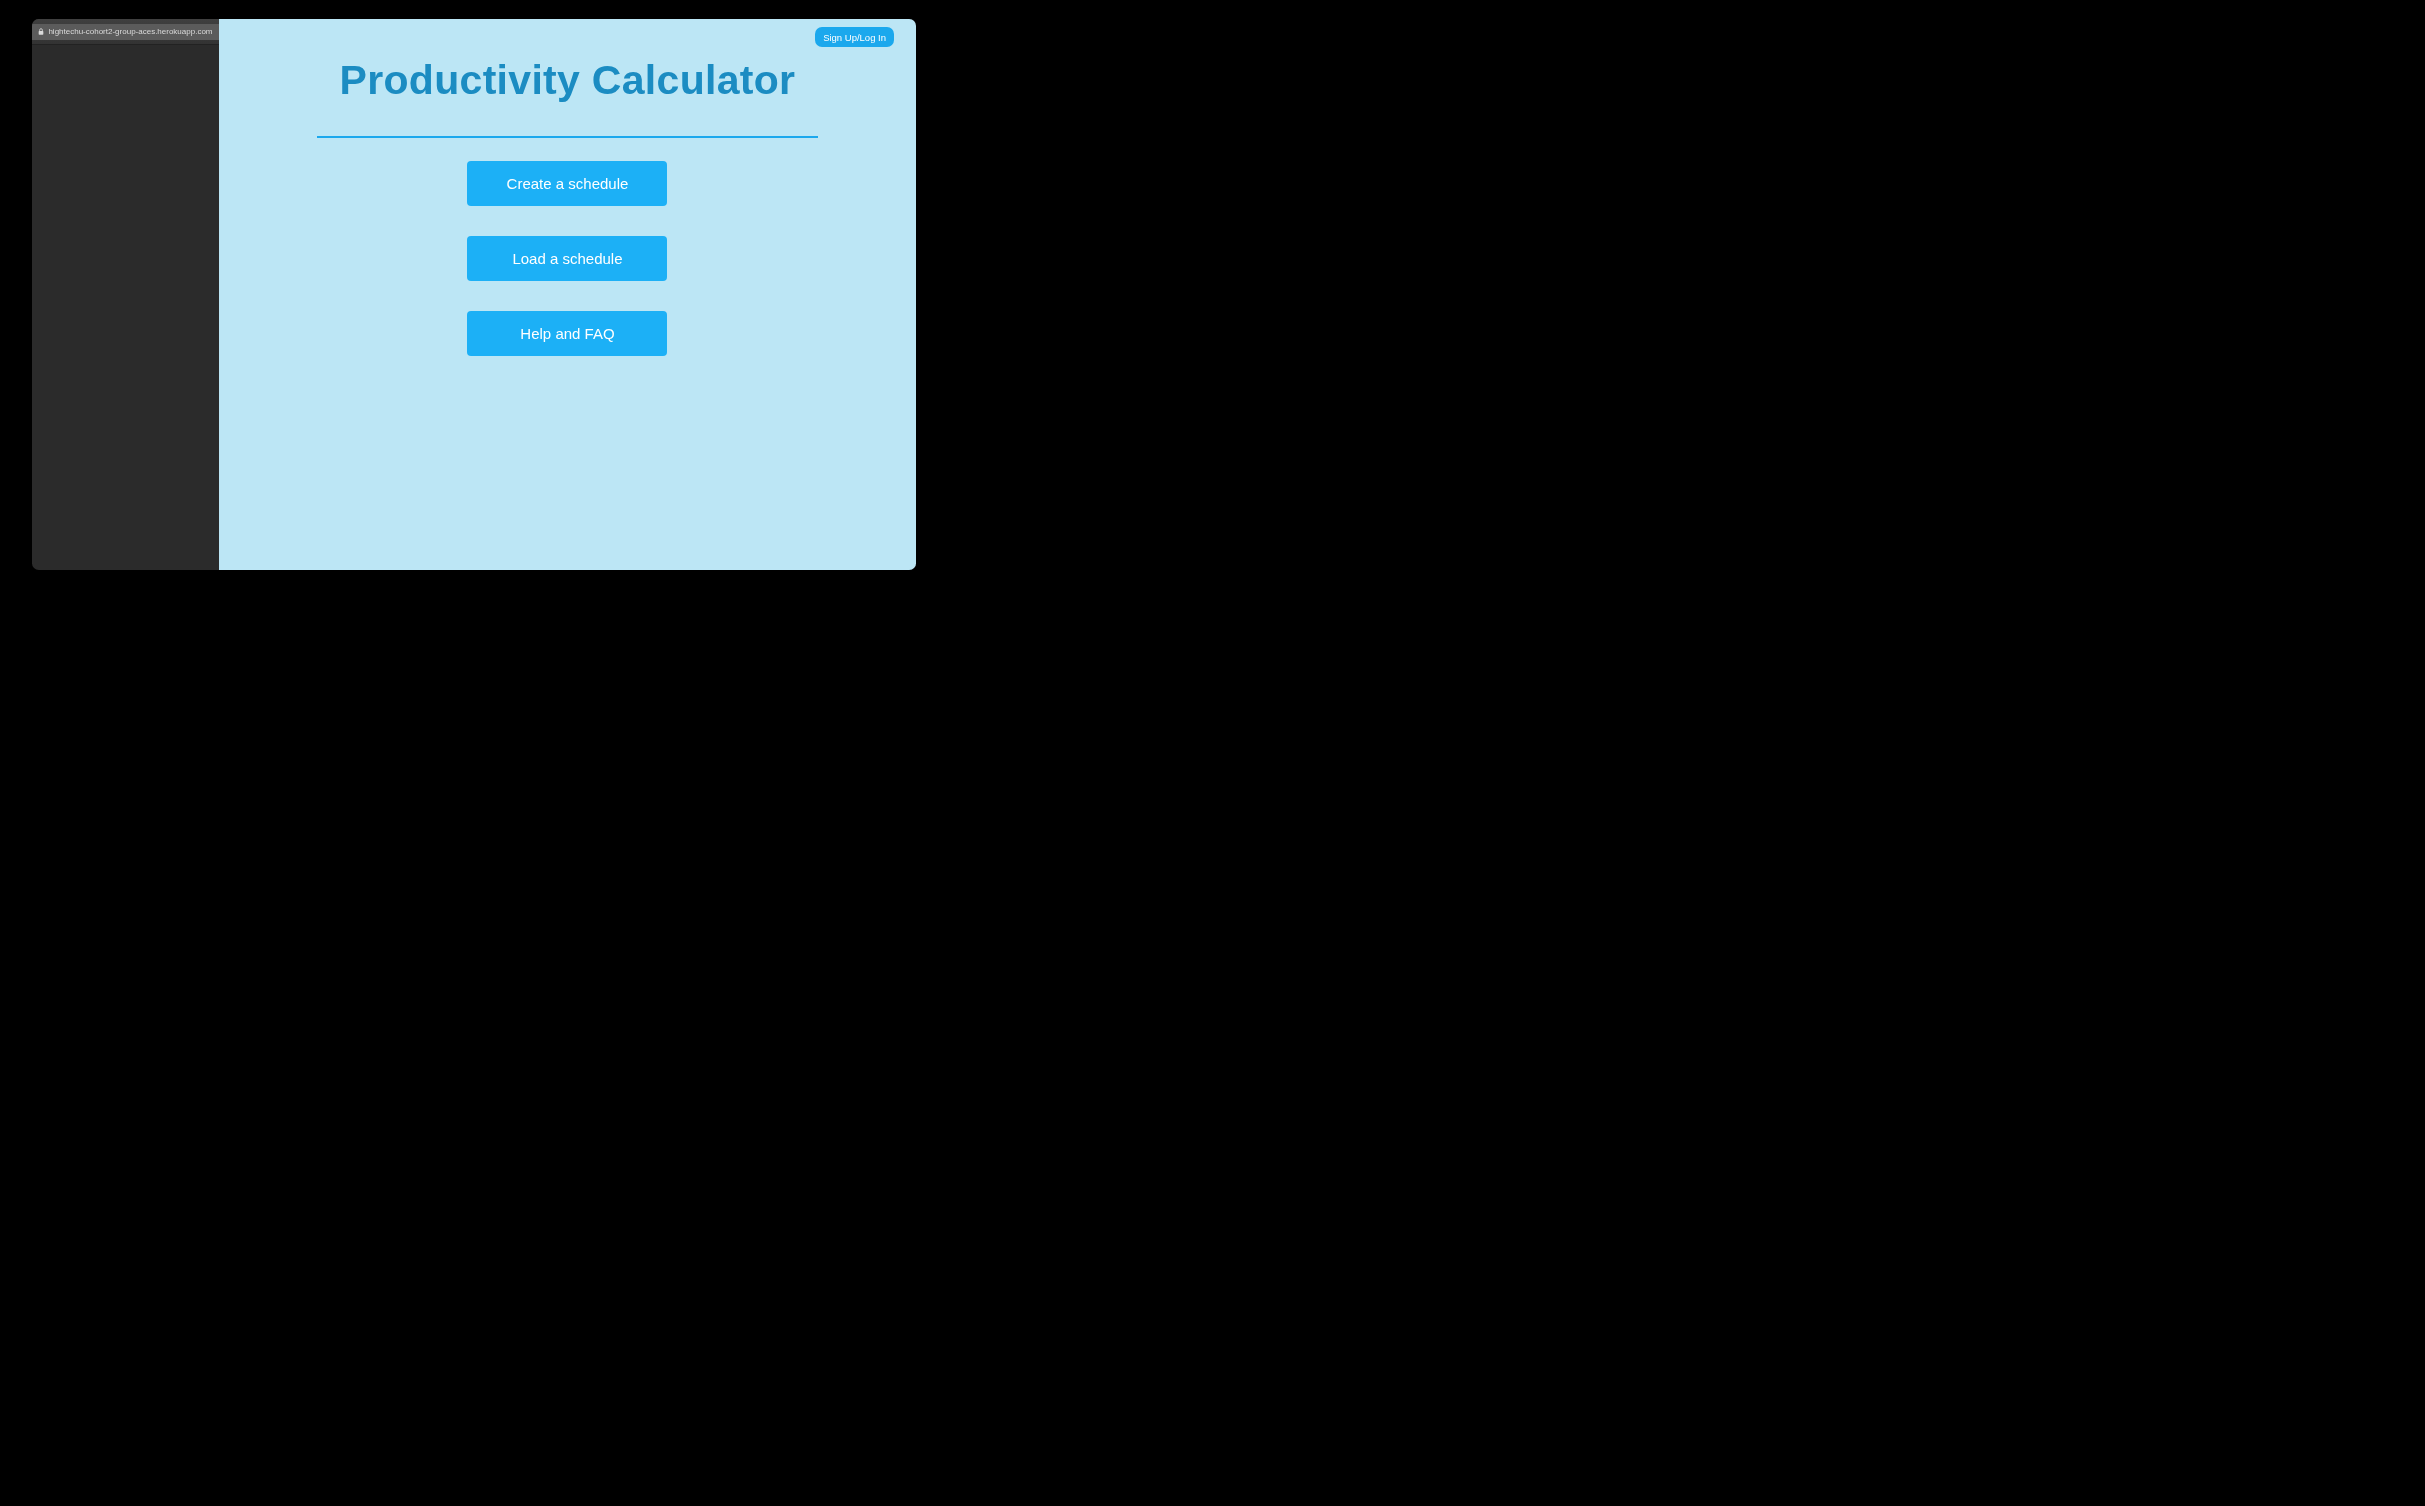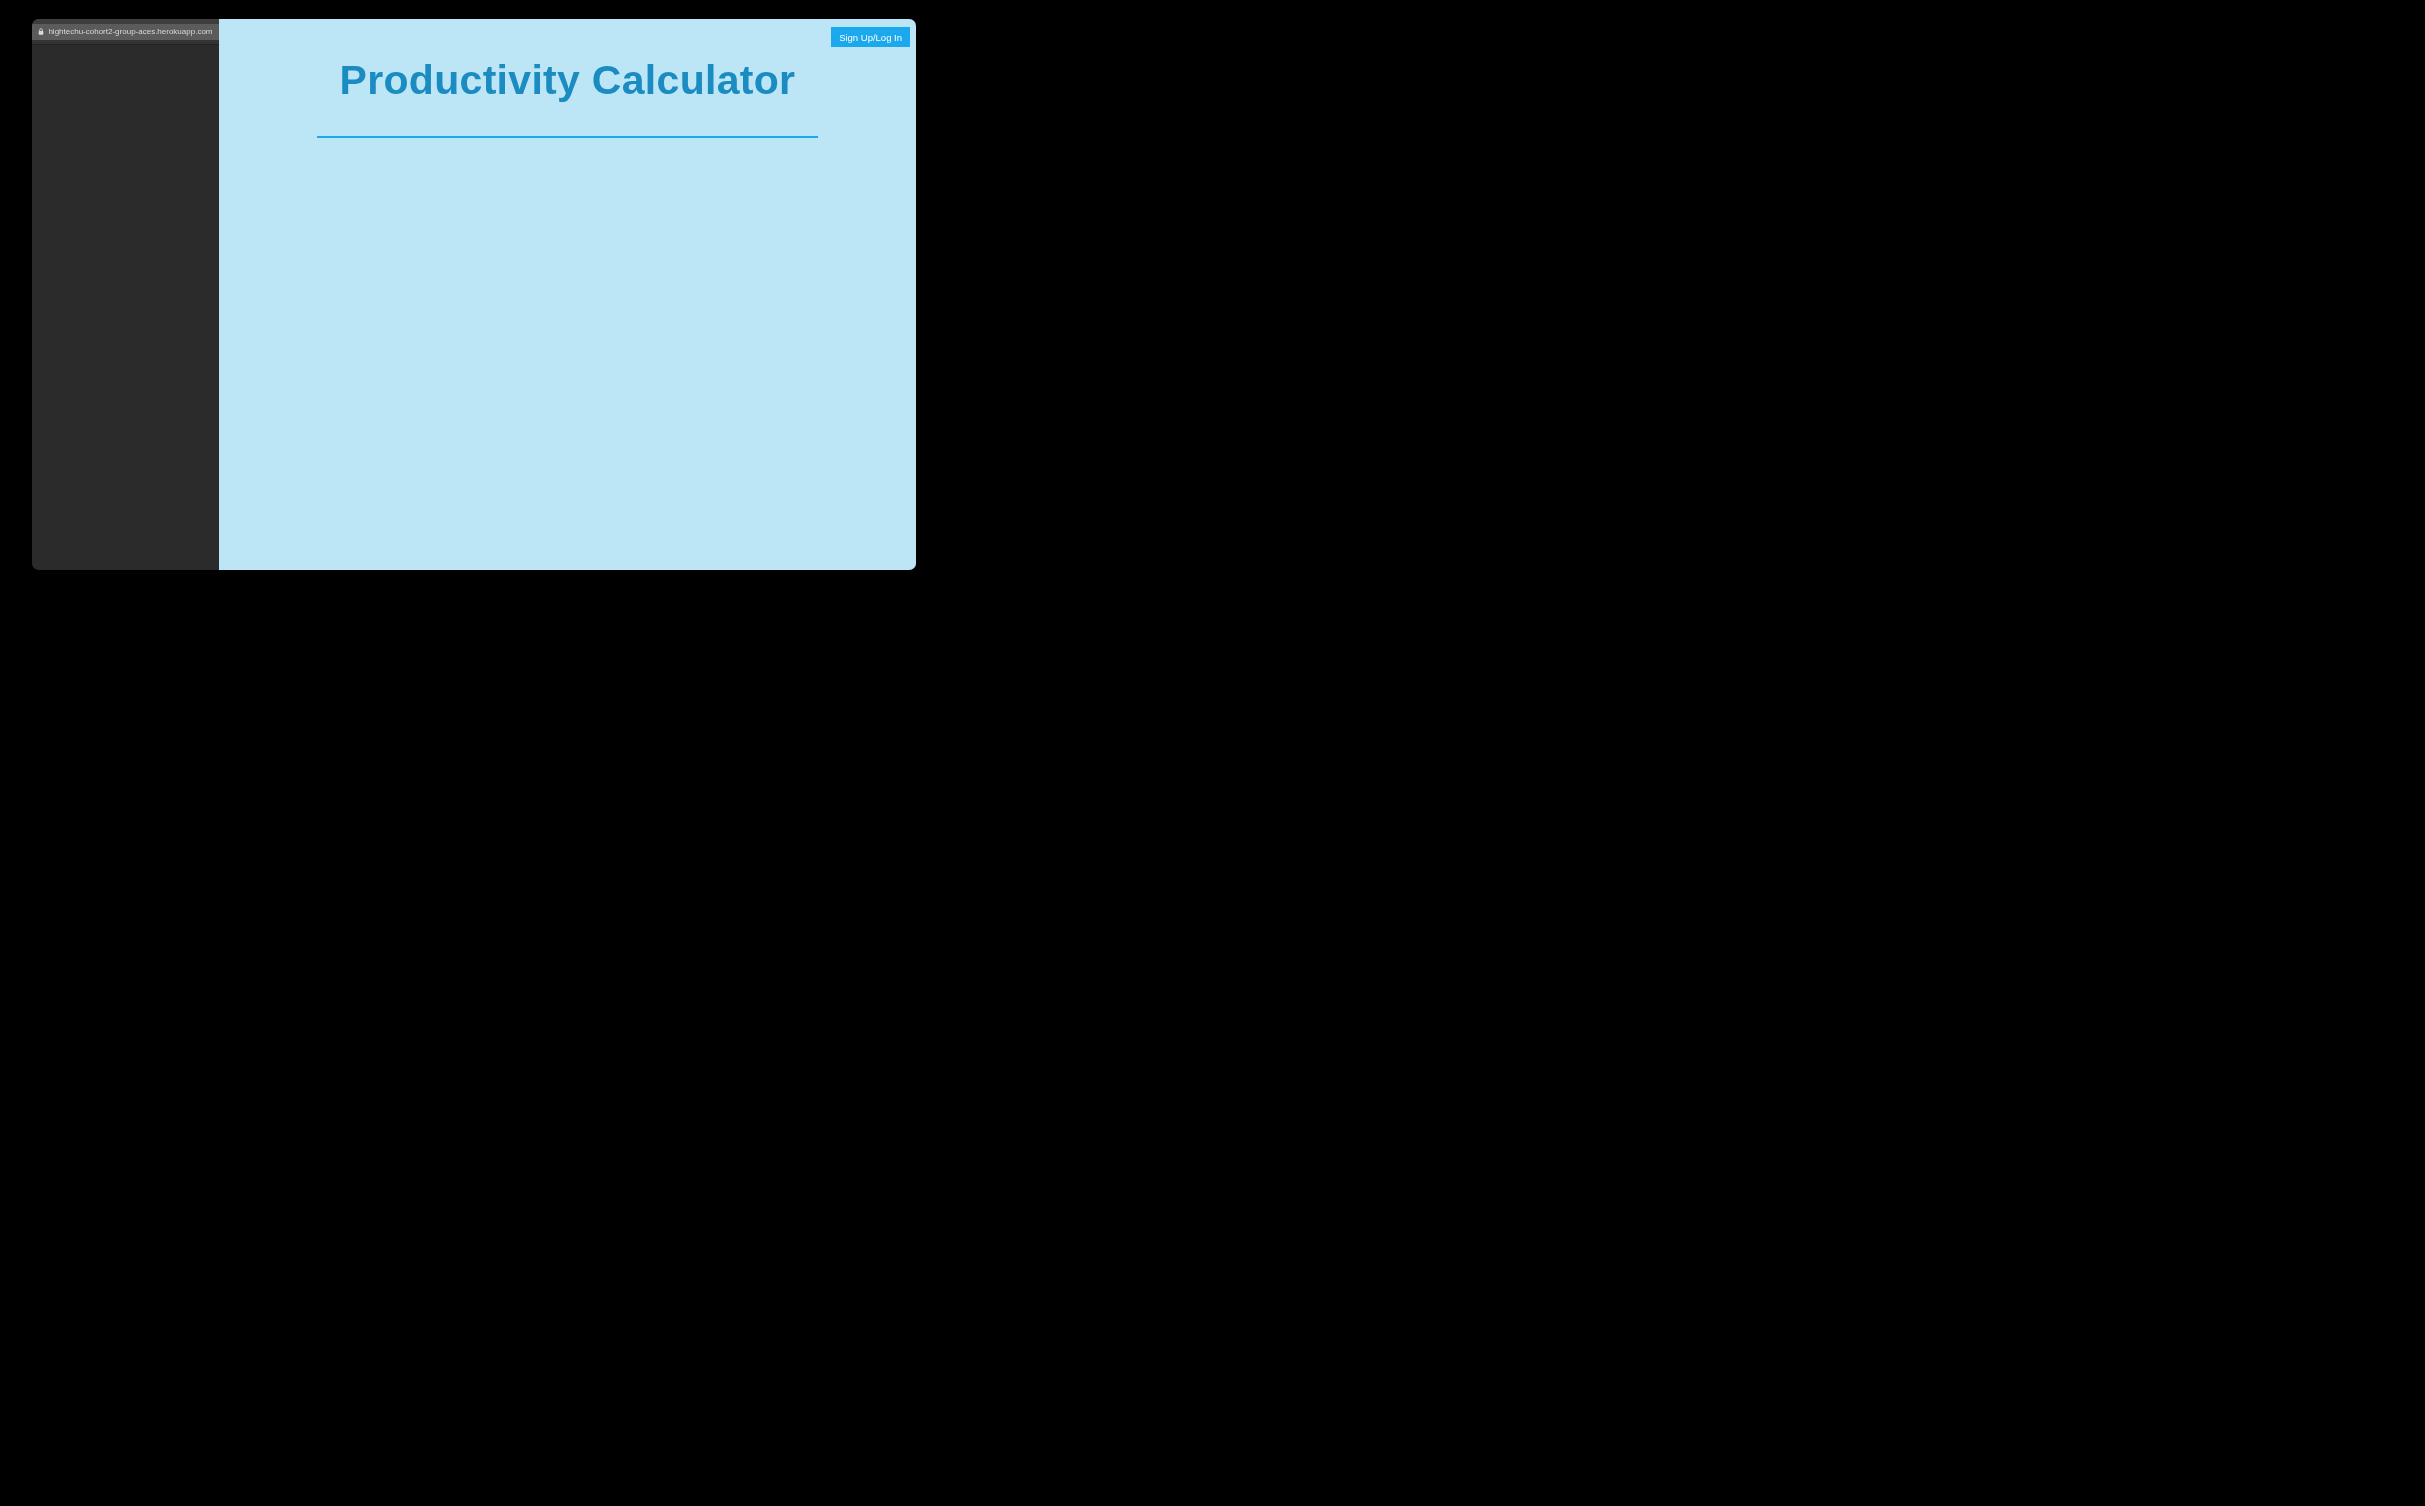--- a/index.html
+++ b/index.html
@@ -154,25 +154,25 @@
     .viewport {
       flex: 1;
       background: #bce6f5;
       position: relative;
       overflow: hidden;
     }
 
     .signup-btn {
       position: absolute;
       top: 8px;
-      right: 6px;
+      right: 22px;
       background: #1ba8ed;
       color: #fff;
       border: none;
-      border-radius: 0;
+      border-radius: 7px;
       padding: 4.7px 8px;
       font-size: 9.5px;
       cursor: pointer;
     }
 
     .page-title {
       text-align: center;
       color: #1b8cc2;
       font-weight: 700;
       font-size: 41px;
@@ -281,17 +281,24 @@
   </div>
 
   <div class="viewport">
 
     <button class="signup-btn">Sign Up/Log In</button>
 
     <h1 class="page-title">Productivity Calculator</h1>
 
     <hr class="divider">
 
+    <div class="button-stack">
+      <button class="big-btn">Create a schedule</button>
+
+      <button class="big-btn">Load a schedule</button>
+
+      <button class="big-btn">Help and FAQ</button>
+    </div>
 
   </div>
 
 </div>
 
 
 </body></html>

